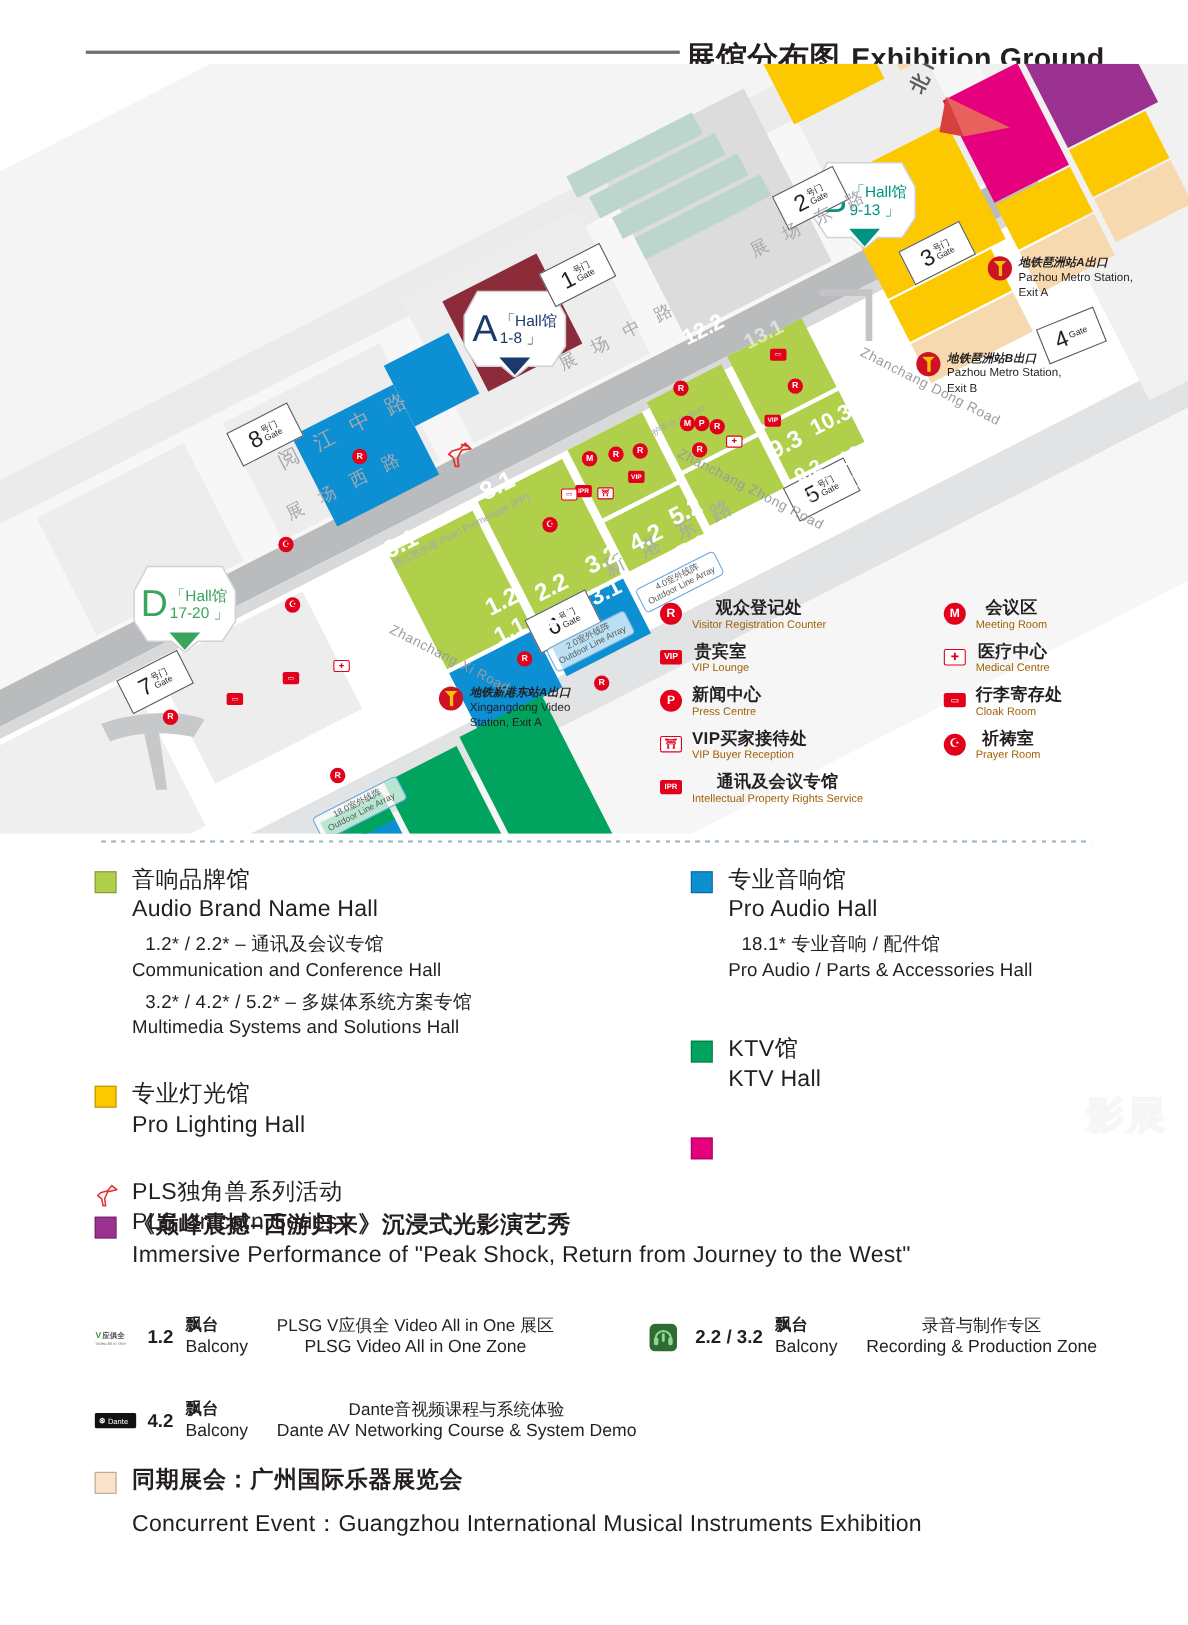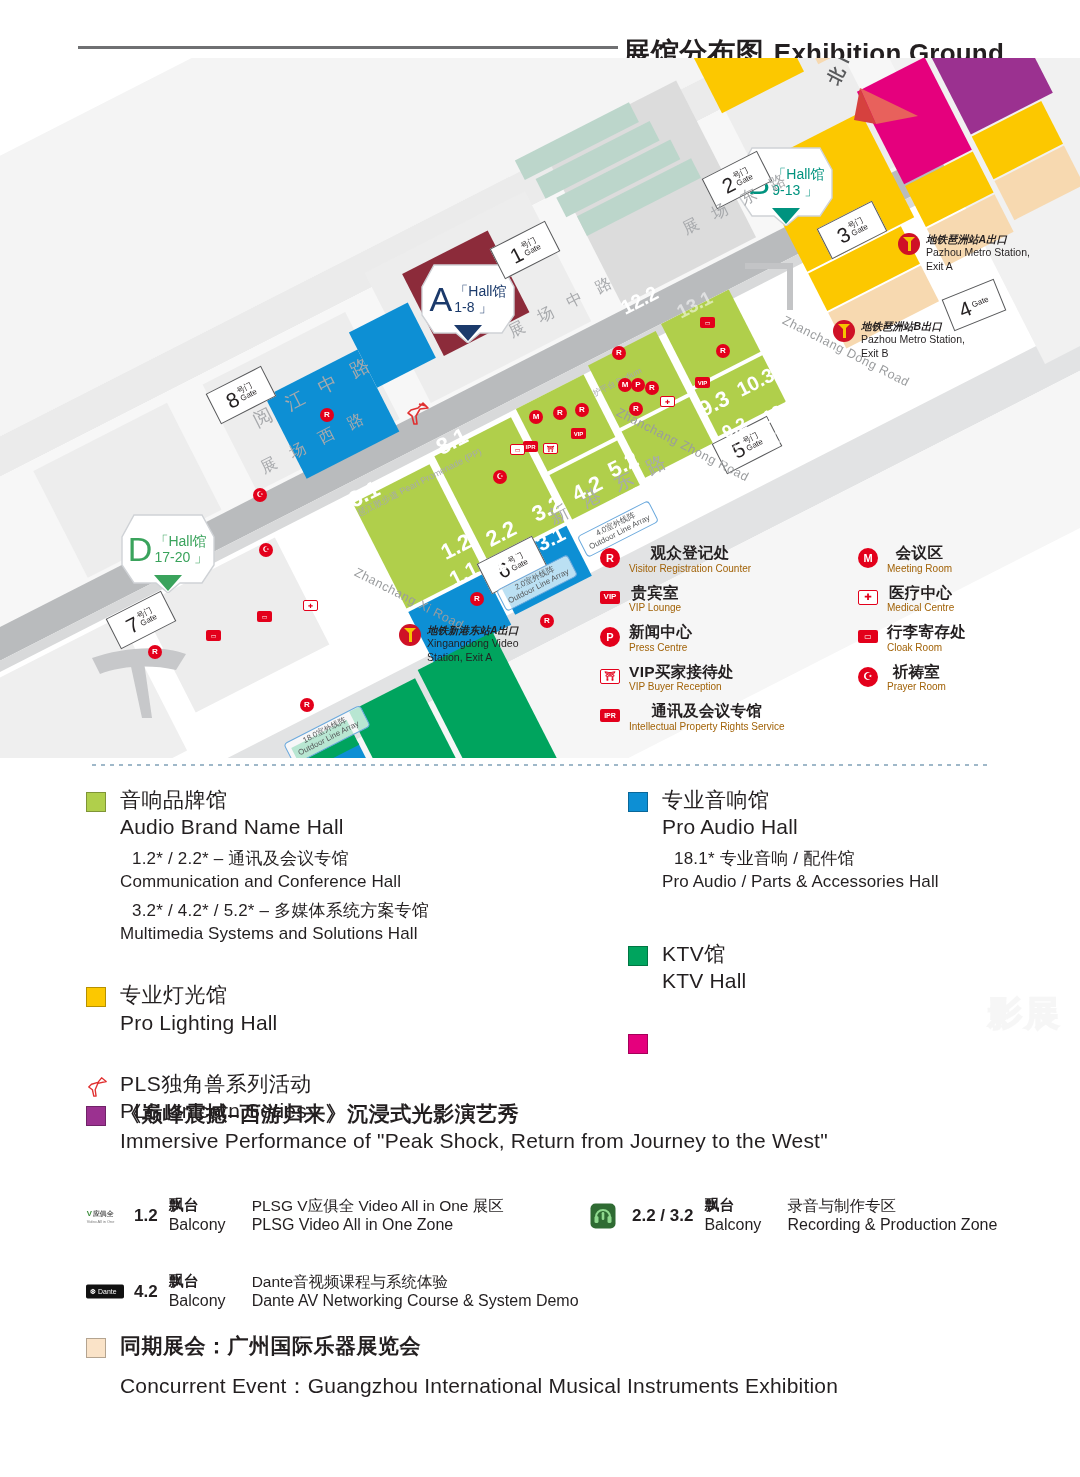--- a/index.html
+++ b/index.html
@@ -175,21 +175,21 @@
   #zones { position: absolute; left: 86px; top: 1196px; width: 960px; }
   .zone-row { position: absolute; display: flex; align-items: center; }
   .zone-icon {
     width: 38px; flex: 0 0 38px; height: 26px; margin-right: 10px;
     display: flex; align-items: center; justify-content: center;
   }
   .zone-num { font-size: 17px; font-weight: 700; margin-right: 11px; white-space: nowrap; }
   .zone-bal { width: 74px; flex: 0 0 74px; line-height: 1.25; margin-right: 9px; }
   .zone-bal .b-cn { font-size: 15px; font-weight: 700; display: block; }
   .zone-bal .b-en { font-size: 16px; display: block; }
-  .zone-desc { line-height: 1.25; }
+  .zone-desc { line-height: 1.25; text-align: center; }
   .zone-desc .d-cn { font-size: 15.5px; display: block; }
   .zone-desc .d-en { font-size: 16px; display: block; }
 
   
   #concurrent { position: absolute; left: 86px; top: 1332px; width: 960px; }
   #concurrent .lg-head { align-items: flex-start; }
   #concurrent .t-cn { font-size: 21px; font-weight: 700; line-height: 1.32; }
   #concurrent .t-en { font-size: 21px; line-height: 1.32; margin-top: 12px; }
 
   

